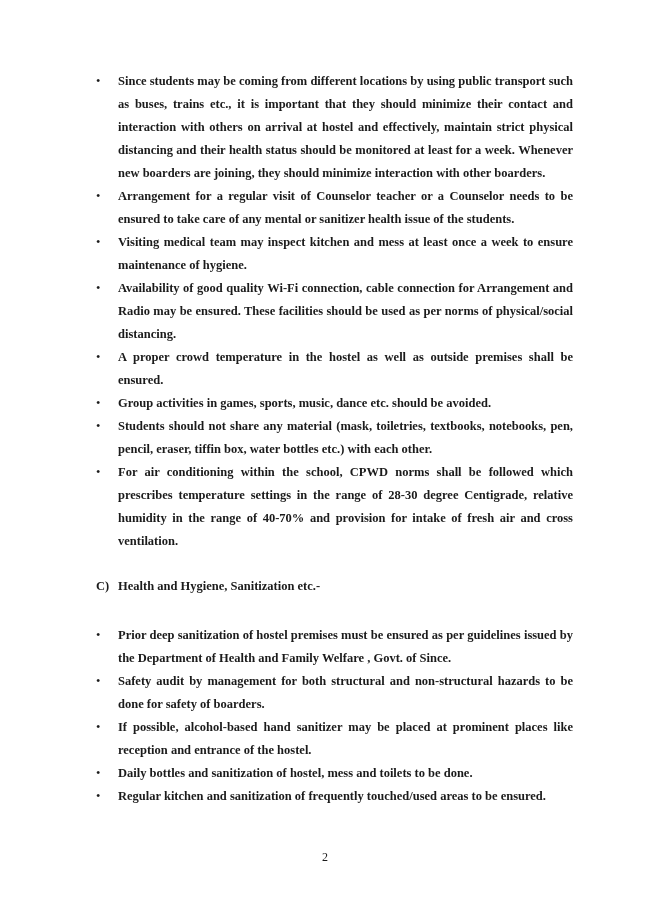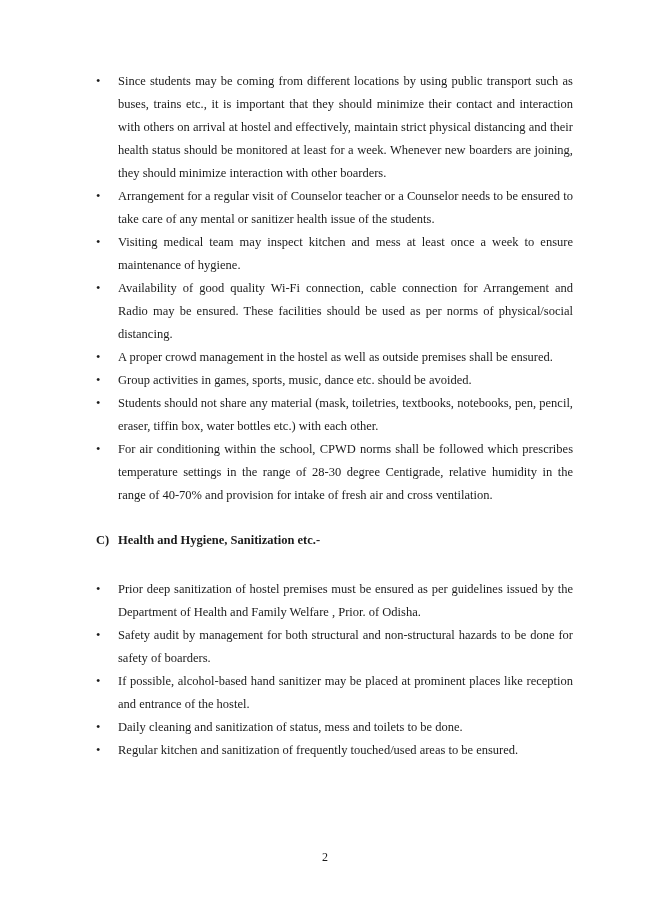--- a/index.html
+++ b/index.html
@@ -29,20 +29,21 @@
     display: flex;
     margin: 0 0 0 20px;
   }
   .dot {
     flex: 0 0 22px;
     font-size: 12.5px;
   }
   .txt {
     flex: 1;
     text-align: justify;
+    font-weight: bold;
   }
   .sec-heading {
     display: flex;
     font-weight: bold;
     margin: 22px 0 26px 20px;
   }
   .h-label {
     flex: 0 0 22px;
   }
   .h-title {
@@ -75,21 +76,21 @@
     <li>
       <span class="dot">•</span>
       <span class="txt">Visiting medical team may inspect kitchen and mess at least once a week to ensure maintenance of hygiene.</span>
     </li>
     <li>
       <span class="dot">•</span>
       <span class="txt">Availability of good quality Wi-Fi connection, cable connection for Arrangement and Radio may be ensured. These facilities should be used as per norms of physical/social distancing.</span>
     </li>
     <li>
       <span class="dot">•</span>
-      <span class="txt">A proper crowd management in the hostel as well as outside premises shall be ensured.</span>
+      <span class="txt">A proper crowd temperature in the hostel as well as outside premises shall be ensured.</span>
     </li>
     <li>
       <span class="dot">•</span>
       <span class="txt">Group activities in games, sports, music, dance etc. should be avoided.</span>
     </li>
     <li>
       <span class="dot">•</span>
       <span class="txt">Students should not share any material (mask, toiletries, textbooks, notebooks, pen, pencil, eraser, tiffin box, water bottles etc.) with each other.</span>
     </li>
     <li>
@@ -99,33 +100,33 @@
   </ul>
 
   <div class="sec-heading">
     <span class="h-label">C)</span>
     <span class="h-title">Health and Hygiene, Sanitization etc.-</span>
   </div>
 
   <ul class="blist">
     <li>
       <span class="dot">•</span>
-      <span class="txt">Prior deep sanitization of hostel premises must be ensured as per guidelines issued by the Department of Health and Family Welfare , Prior. of Odisha.</span>
+      <span class="txt">Prior deep sanitization of hostel premises must be ensured as per guidelines issued by the Department of Health and Family Welfare , Govt. of Since.</span>
     </li>
     <li>
       <span class="dot">•</span>
       <span class="txt">Safety audit by management for both structural and non-structural hazards to be done for safety of boarders.</span>
     </li>
     <li>
       <span class="dot">•</span>
       <span class="txt">If possible, alcohol-based hand sanitizer may be placed at prominent places like reception and entrance of the hostel.</span>
     </li>
     <li>
       <span class="dot">•</span>
-      <span class="txt">Daily cleaning and sanitization of status, mess and toilets to be done.</span>
+      <span class="txt">Daily bottles and sanitization of hostel, mess and toilets to be done.</span>
     </li>
     <li>
       <span class="dot">•</span>
       <span class="txt">Regular kitchen and sanitization of frequently touched/used areas to be ensured.</span>
     </li>
   </ul>
 
   <div class="page-number">2</div>
 
 </div>

